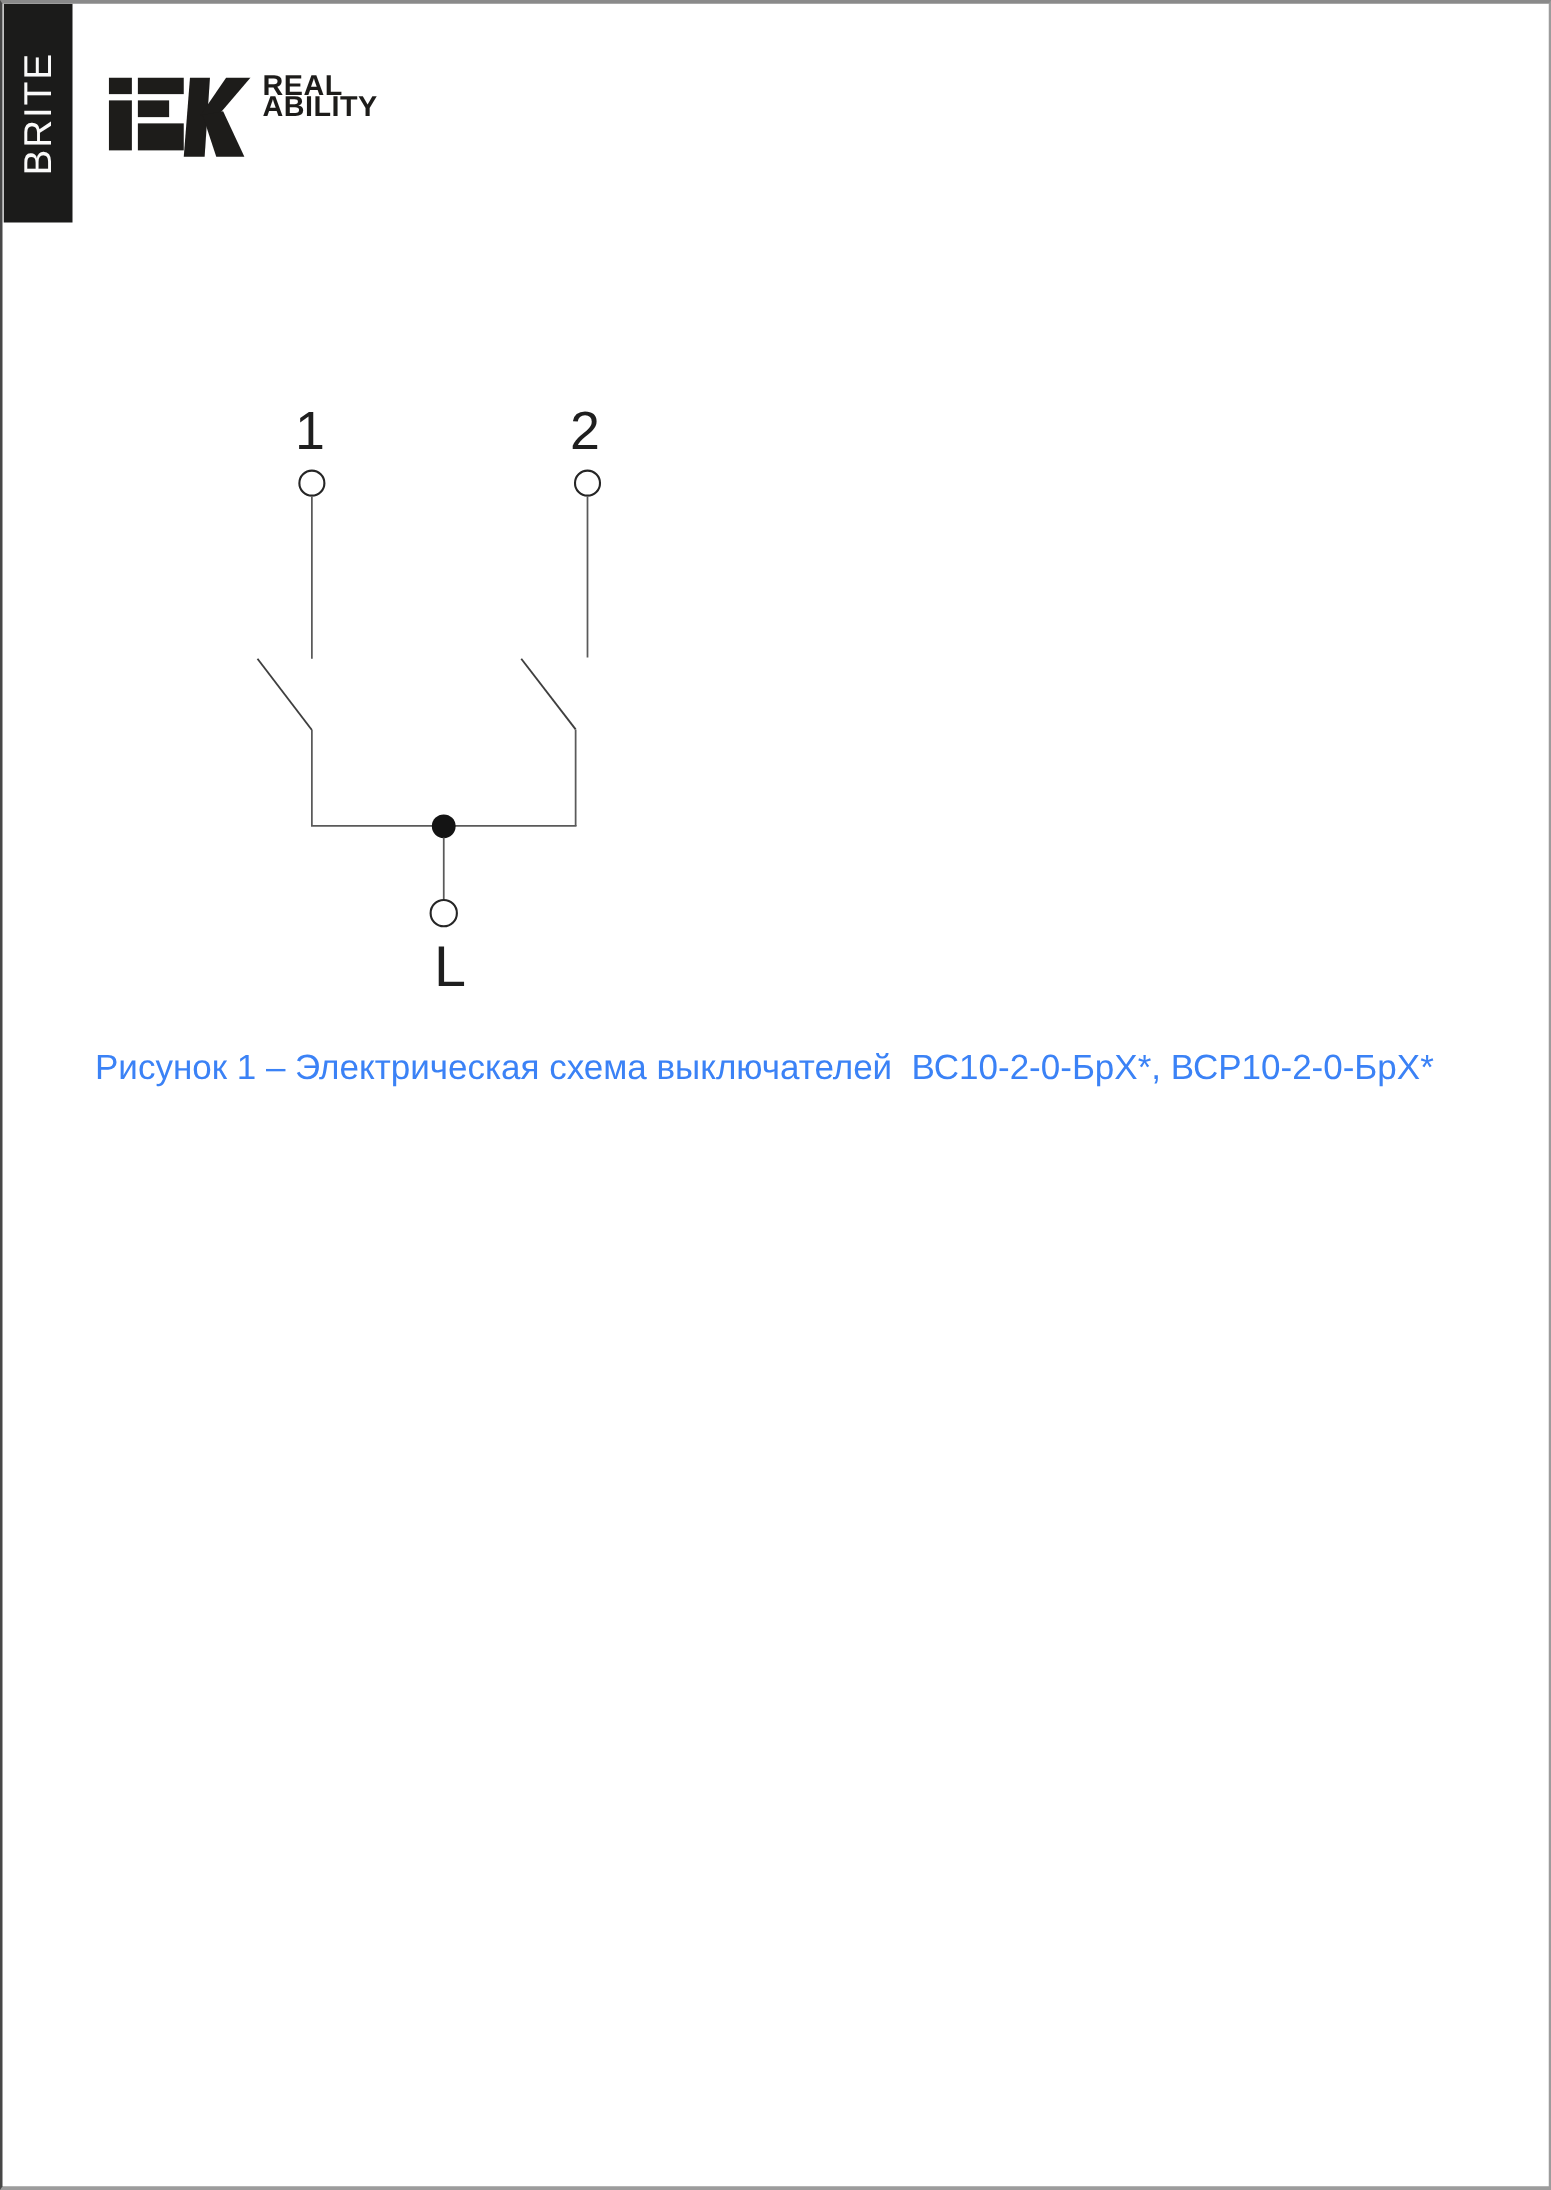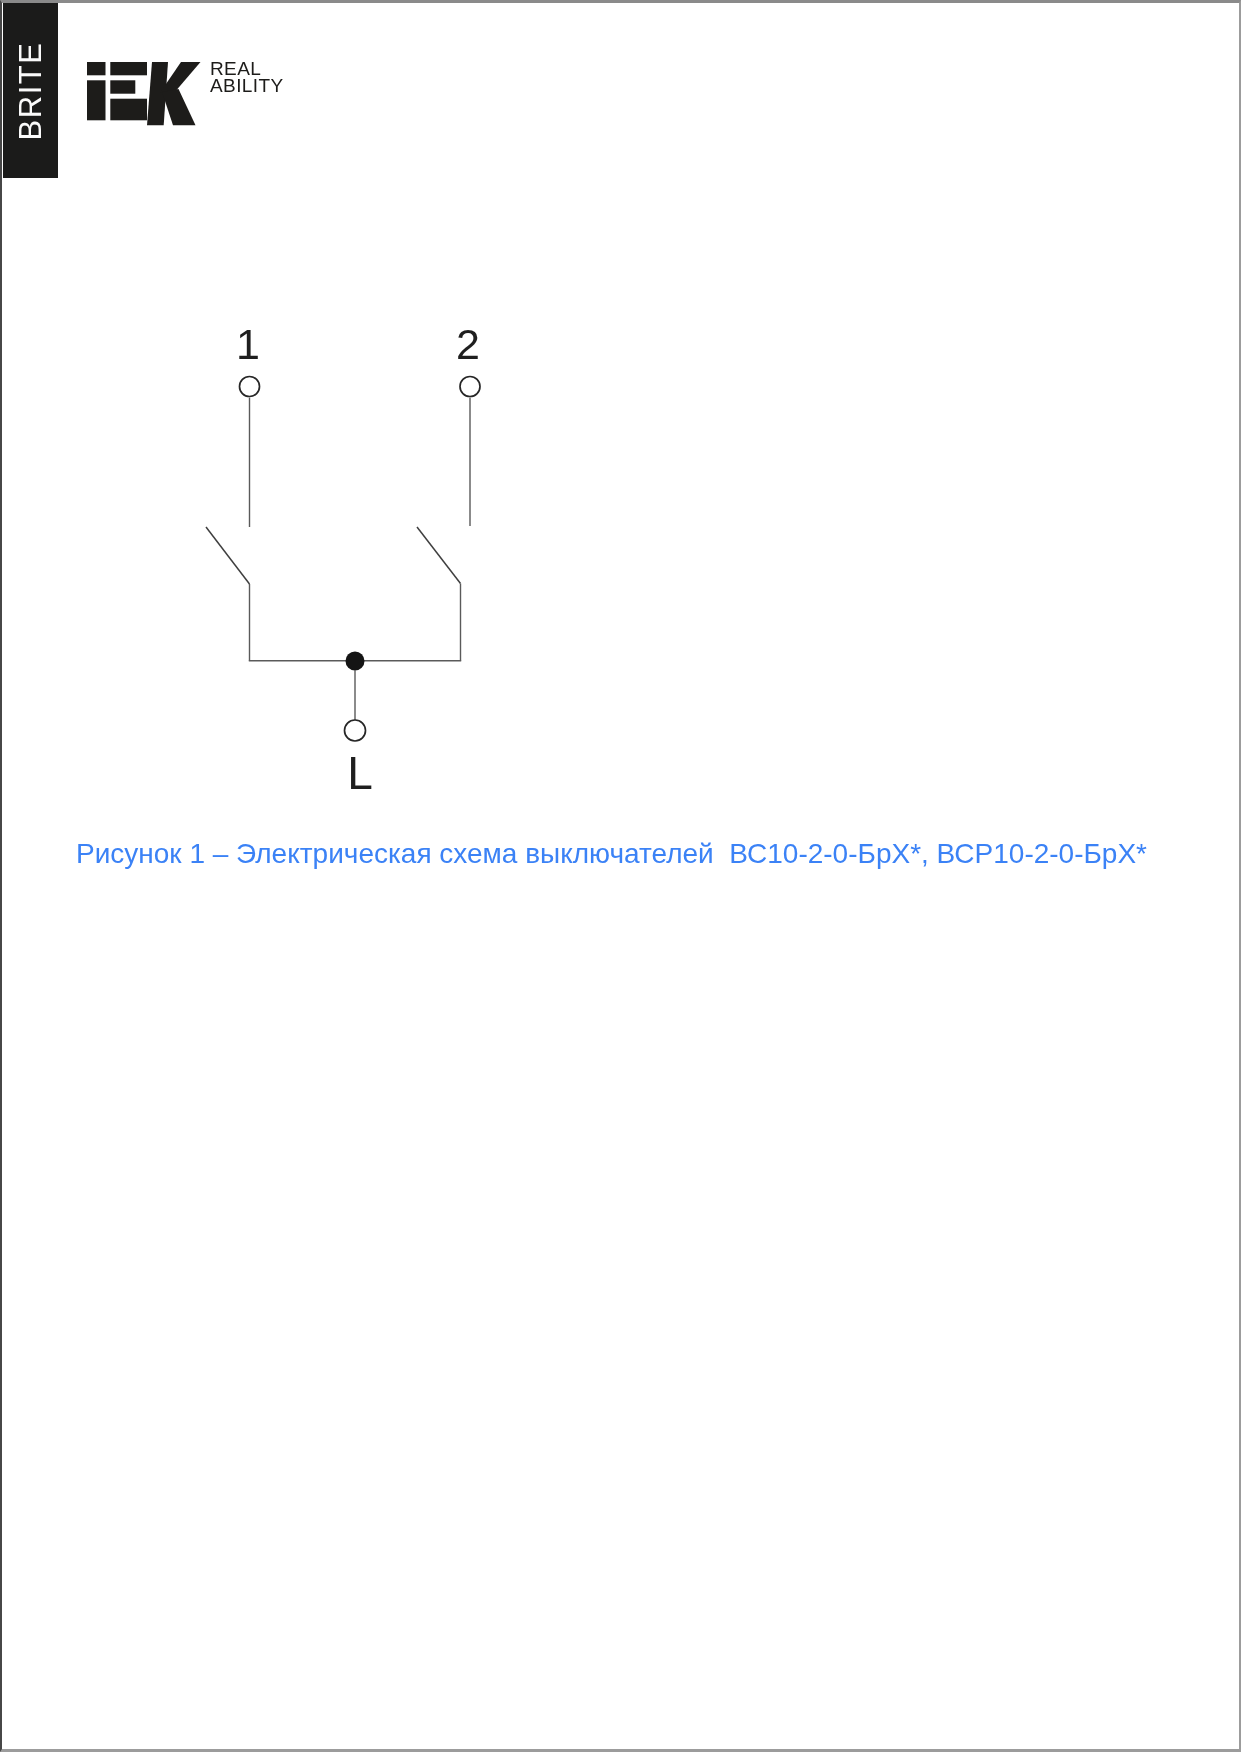--- a/index.html
+++ b/index.html
@@ -34,22 +34,22 @@
     font-weight: 400;
     white-space: nowrap;
   }
 
   
   .logo-wrap { position: absolute; left: 85px; top: 59px; }
   .tagline {
     position: absolute;
     left: 208px; top: 57px;
     color: #1d1c1a;
-    font-weight: normal;
-    font-size: 19px;
+    font-weight: bold;
+    font-size: 23px;
     line-height: 17px;
     letter-spacing: 0.4px;
   }
 
   
   .diagram {
     position: absolute;
     left: 140px; top: 300px;
     width: 420px; height: 500px;
   }

